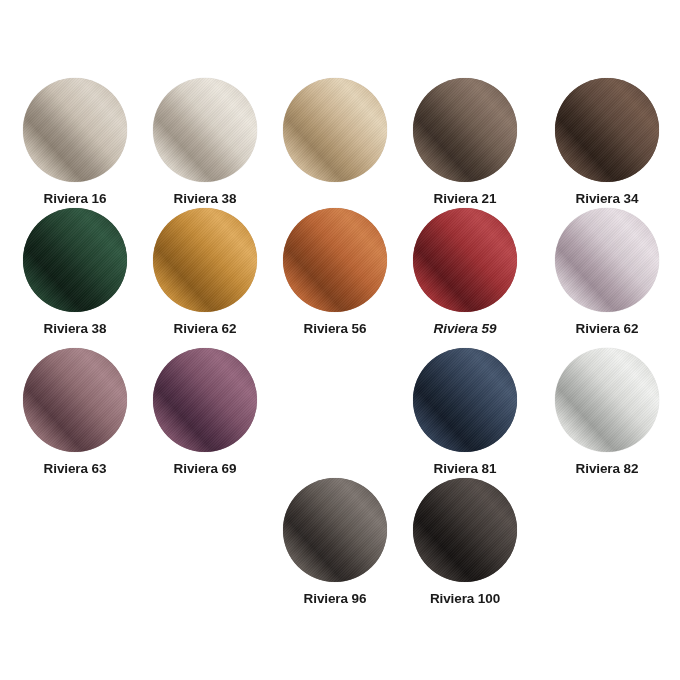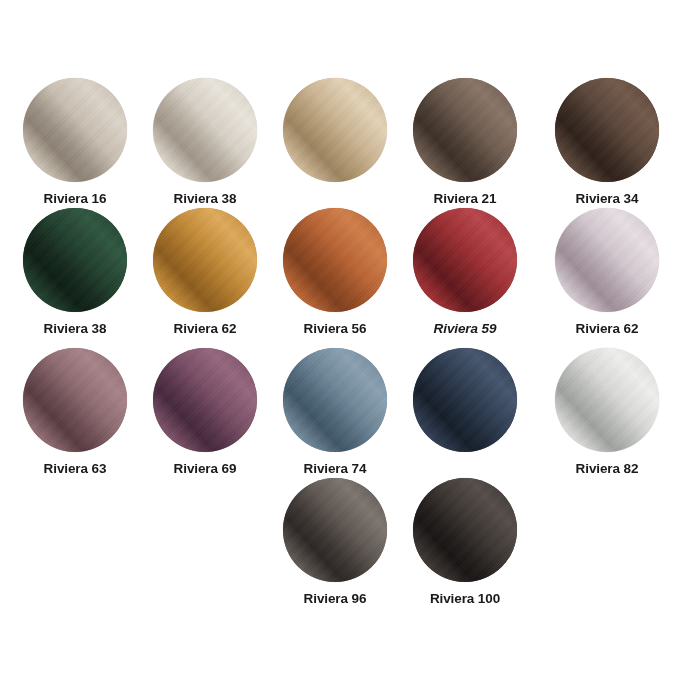--- a/index.html
+++ b/index.html
@@ -137,32 +137,26 @@
       </div>
       <div class="swatch-label">Riviera 63</div>
     </div>
     <div class="swatch-cell" style="left: 140px; top: 348px;">
       <div class="swatch-disc" style="width: 104px; height: 104px; background: rgb(122, 79, 102);">
         <div class="sheen" style="background: linear-gradient(48deg, rgb(86, 51, 74) 0%, rgb(122, 79, 102) 9%, rgb(150, 103, 126) 19%, rgb(122, 79, 102) 29%, rgb(69, 39, 60) 38%, rgb(86, 51, 74) 44%, rgb(122, 79, 102) 54%, rgb(150, 103, 126) 66%, rgb(122, 79, 102) 78%, rgb(86, 51, 74) 90%, rgb(69, 39, 60) 100%);"></div>
         <div class="sheen" style="background: repeating-linear-gradient(135deg, rgba(255, 255, 255, 0.035) 0px, rgba(255, 255, 255, 0.035) 1px, rgba(0, 0, 0, 0.035) 1px, rgba(0, 0, 0, 0.035) 2px);"></div>
       </div>
       <div class="swatch-label">Riviera 69</div>
     </div>
-    <div class="swatch-cell" style="left: 270px; top: 348px;">
-      <div class="swatch-disc" style="width: 104px; height: 104px; background: rgb(111, 135, 153);">
-        <div class="sheen" style="background: linear-gradient(48deg, rgb(78, 102, 120) 0%, rgb(111, 135, 153) 9%, rgb(139, 162, 178) 19%, rgb(111, 135, 153) 29%, rgb(63, 86, 103) 38%, rgb(78, 102, 120) 44%, rgb(111, 135, 153) 54%, rgb(139, 162, 178) 66%, rgb(111, 135, 153) 78%, rgb(78, 102, 120) 90%, rgb(63, 86, 103) 100%);"></div>
-        <div class="sheen" style="background: repeating-linear-gradient(135deg, rgba(255, 255, 255, 0.035) 0px, rgba(255, 255, 255, 0.035) 1px, rgba(0, 0, 0, 0.035) 1px, rgba(0, 0, 0, 0.035) 2px);"></div>
-      </div>
-      <div class="swatch-label">Riviera 74</div>
-    </div>
     <div class="swatch-cell" style="left: 400px; top: 348px;">
       <div class="swatch-disc" style="width: 104px; height: 104px; background: rgb(47, 61, 82);">
         <div class="sheen" style="background: linear-gradient(48deg, rgb(28, 39, 54) 0%, rgb(47, 61, 82) 9%, rgb(69, 86, 110) 19%, rgb(47, 61, 82) 29%, rgb(20, 28, 41) 38%, rgb(28, 39, 54) 44%, rgb(47, 61, 82) 54%, rgb(69, 86, 110) 66%, rgb(47, 61, 82) 78%, rgb(28, 39, 54) 90%, rgb(20, 28, 41) 100%);"></div>
         <div class="sheen" style="background: repeating-linear-gradient(135deg, rgba(255, 255, 255, 0.035) 0px, rgba(255, 255, 255, 0.035) 1px, rgba(0, 0, 0, 0.035) 1px, rgba(0, 0, 0, 0.035) 2px);"></div>
       </div>
+      <div class="swatch-label">Riviera 81</div>
     </div>
     <div class="swatch-cell" style="left: 542px; top: 348px;">
       <div class="swatch-disc" style="width: 104px; height: 104px; background: rgb(218, 219, 216);">
         <div class="sheen" style="background: linear-gradient(48deg, rgb(180, 182, 179) 0%, rgb(218, 219, 216) 9%, rgb(240, 241, 239) 19%, rgb(218, 219, 216) 29%, rgb(160, 162, 159) 38%, rgb(180, 182, 179) 44%, rgb(218, 219, 216) 54%, rgb(240, 241, 239) 66%, rgb(218, 219, 216) 78%, rgb(180, 182, 179) 90%, rgb(160, 162, 159) 100%);"></div>
         <div class="sheen" style="background: repeating-linear-gradient(135deg, rgba(255, 255, 255, 0.035) 0px, rgba(255, 255, 255, 0.035) 1px, rgba(0, 0, 0, 0.035) 1px, rgba(0, 0, 0, 0.035) 2px);"></div>
       </div>
       <div class="swatch-label">Riviera 82</div>
     </div>
     <div class="swatch-cell" style="left: 270px; top: 478px;">
       <div class="swatch-disc" style="width: 104px; height: 104px; background: rgb(93, 86, 81);">

